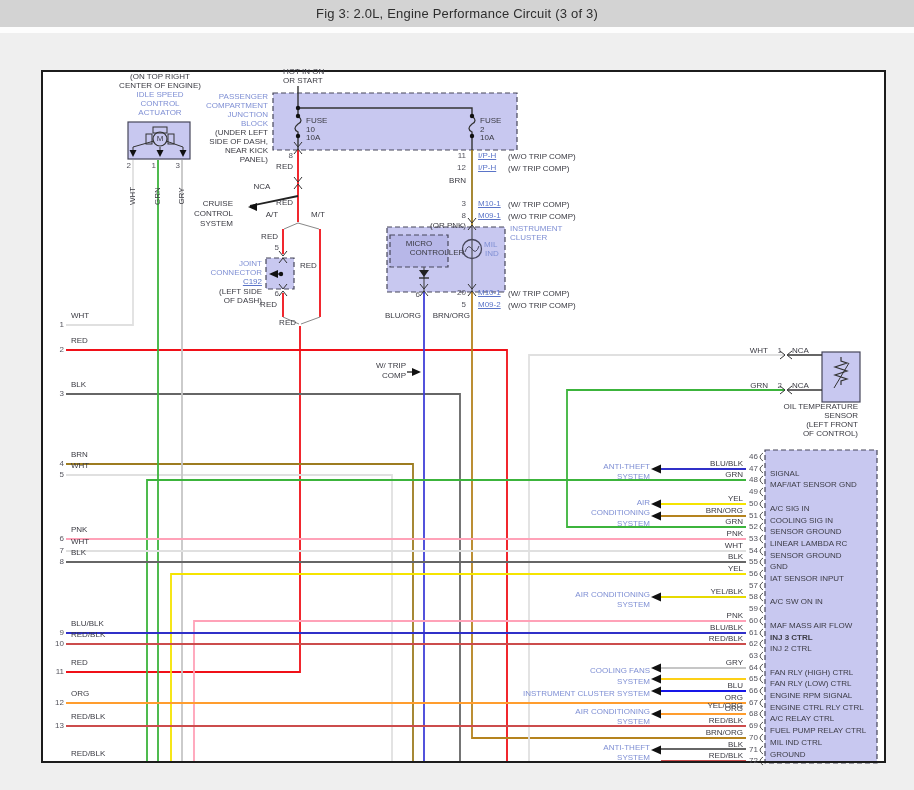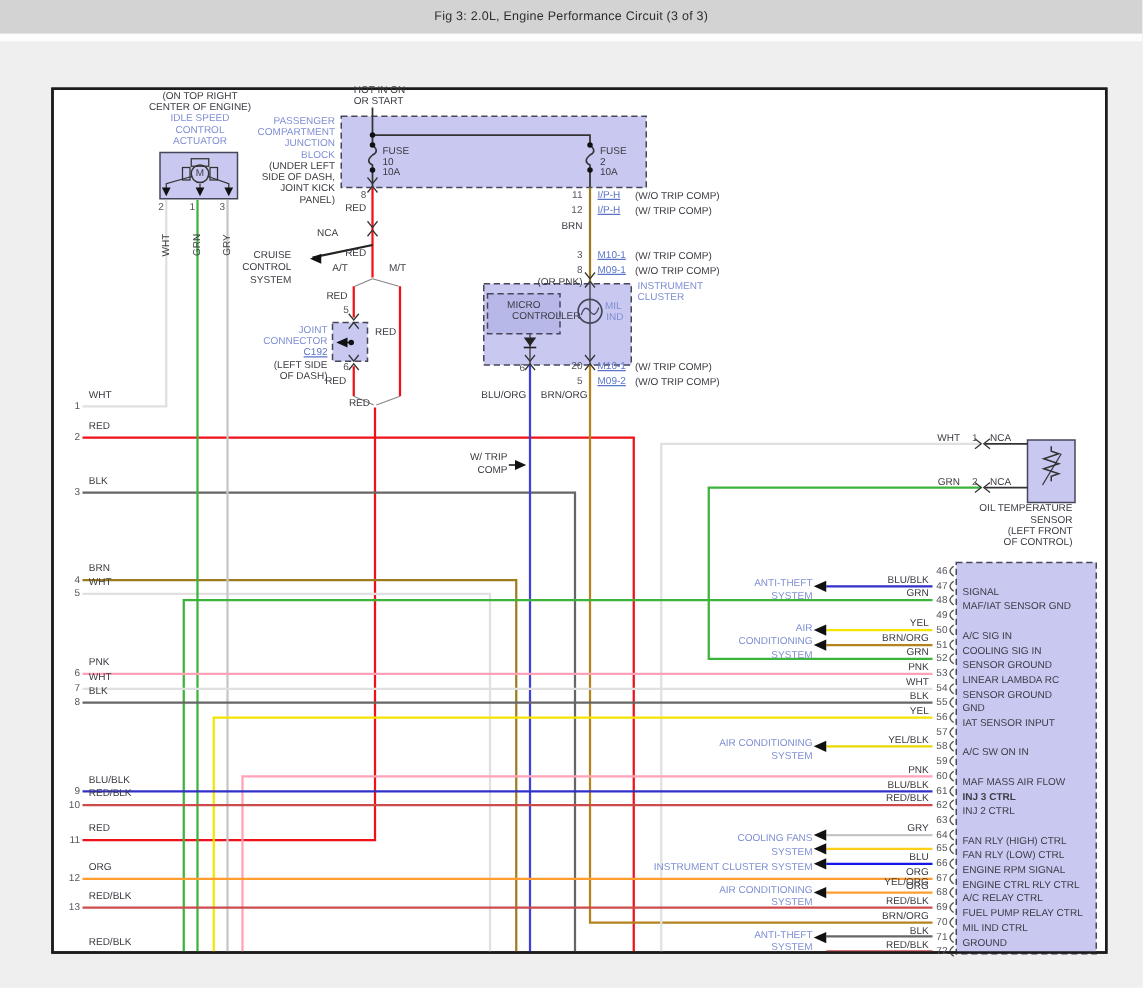--- a/index.html
+++ b/index.html
@@ -1,19 +1,19 @@
 <!DOCTYPE html>
 <html><head>
 <meta charset="utf-8">
 <style>
   html,body{margin:0;padding:0;background:#efefef;font-family:"Liberation Sans",sans-serif;}
   #canvas{position:relative;width:914px;height:790px;overflow:hidden;background:#efefef;}
   #titlebar{position:absolute;left:0;top:0;width:914px;height:27px;background:#d3d3d3;
     display:flex;align-items:center;justify-content:center;}
-  #titlebar .t{font-size:10px;color:#2e2e2e;letter-spacing:.2px;}
+  #titlebar .t{font-size:13px;color:#2e2e2e;letter-spacing:.2px;}
   #titlegap{position:absolute;left:0;top:27px;width:914px;height:6px;background:#fdfdfd;}
   #frame{position:absolute;left:41px;top:70px;width:845px;height:693px;background:#ffffff;
     border:2px solid #1c1c1c;box-sizing:border-box;}
   svg#wiring{position:absolute;left:0;top:0;width:914px;height:790px;}
   #labels{position:absolute;left:0;top:0;width:914px;height:790px;pointer-events:none;}
   .lb{position:absolute;font-size:8px;line-height:8px;white-space:nowrap;transform:translateY(-50%);}
   .lb.c{transform:translate(-50%,-50%);}
   .lb.rot{transform:translate(-50%,-50%) rotate(-90deg);}
   .k{color:#3a3a42;} .b{color:#7f8fd4;} .g{color:#55555e;}
   .n{color:#5a74c8;text-decoration:underline;pointer-events:auto;cursor:pointer;}
@@ -290,21 +290,21 @@
       <div class="lb b c" style="left: 160px; top: 95px;">IDLE SPEED</div>
       <div class="lb b c" style="left: 160px; top: 104px;">CONTROL</div>
       <div class="lb b c" style="left: 160px; top: 113px;">ACTUATOR</div>
       <div class="lb k c" style="left: 160px; top: 139px;">M</div>
       <div class="lb b" style="right: 646px; top: 97px;">PASSENGER</div>
       <div class="lb b" style="right: 646px; top: 106px;">COMPARTMENT</div>
       <div class="lb b" style="right: 646px; top: 115px;">JUNCTION</div>
       <div class="lb b" style="right: 646px; top: 124px;">BLOCK</div>
       <div class="lb k" style="right: 646px; top: 133px;">(UNDER LEFT</div>
       <div class="lb k" style="right: 646px; top: 142px;">SIDE OF DASH,</div>
-      <div class="lb k" style="right: 646px; top: 151px;">JOINT KICK</div>
+      <div class="lb k" style="right: 646px; top: 151px;">NEAR KICK</div>
       <div class="lb k" style="right: 646px; top: 160px;">PANEL)</div>
       <div class="lb g" style="right: 621px; top: 156px;">8</div>
       <div class="lb k" style="right: 621px; top: 167px;">RED</div>
       <div class="lb k c" style="left: 262px; top: 187px;">NCA</div>
       <div class="lb k" style="right: 621px; top: 203px;">RED</div>
       <div class="lb k" style="right: 681px; top: 204px;">CRUISE</div>
       <div class="lb k" style="right: 681px; top: 214px;">CONTROL</div>
       <div class="lb k" style="right: 681px; top: 224px;">SYSTEM</div>
       <div class="lb k c" style="left: 272px; top: 215px;">A/T</div>
       <div class="lb k c" style="left: 318px; top: 215px;">M/T</div>

